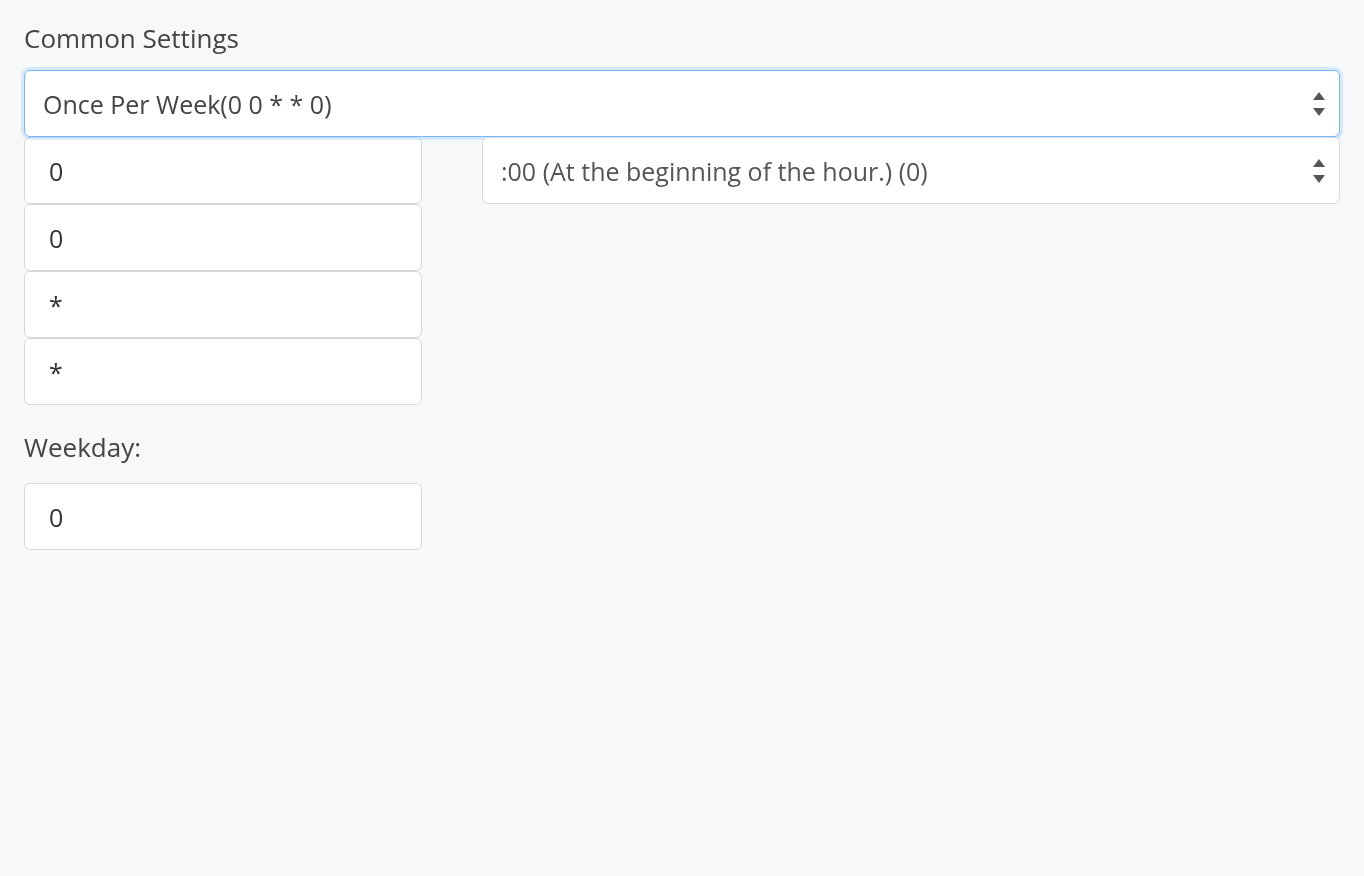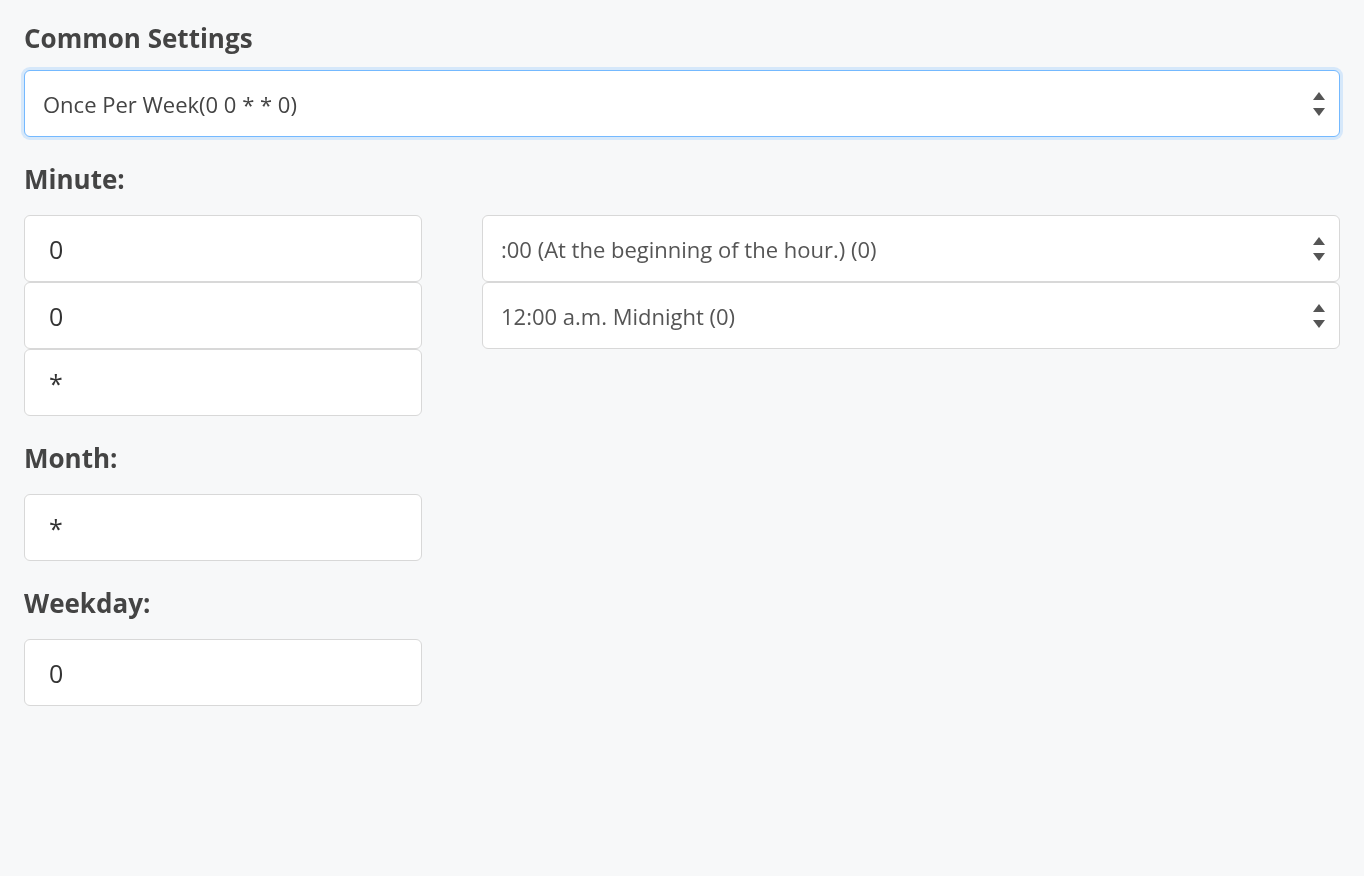--- a/index.html
+++ b/index.html
@@ -10,21 +10,21 @@
       height: 876px;
       background: #f7f8f9;
       font-family: -apple-system, BlinkMacSystemFont, "Segoe UI", "Open Sans", Roboto, Helvetica, Arial, sans-serif;
       color: #444;
     }
     .form {
       padding: 20px 24px;
     }
     .label {
       font-size: 26px;
-      font-weight: 700;
+      font-weight: 400;
       color: #444;
       margin: 24px 0 18px 0;
       display: block;
     }
     .label-first {
       margin-top: 0;
       margin-bottom: 14px;
     }
     .row {
       display: flex;
@@ -47,21 +47,21 @@
       width: 100%;
     }
     .select-wrap.narrow { width: 858px; }
     .select-wrap.full { width: 100%; }
     .select {
       width: 100%;
       height: 67px;
       border: 1px solid #d8d8d8;
       border-radius: 6px;
       background: #fff;
-      font-size: 22px;
+      font-size: 25px;
       color: #555;
       padding: 0 50px 0 18px;
       appearance: none;
       -webkit-appearance: none;
       -moz-appearance: none;
       outline: none;
       cursor: pointer;
       font-family: inherit;
     }
     .select.focused {
@@ -97,52 +97,41 @@
   <div class="select-wrap full">
     <select class="select focused">
       <option>Once Per Week(0 0 * * 0)</option>
     </select>
     <span class="spinner">
         <span class="tri-up"></span>
         <span class="tri-down"></span>
       </span>
   </div>
 
-  <span class="label">Minute:</span>
   <div class="row">
     <input class="text-input" type="text" value="0" style="">
     <div class="select-wrap narrow">
       <select class="select">
         <option>:00 (At the beginning of the hour.) (0)</option>
       </select>
       <span class="spinner">
           <span class="tri-up"></span>
           <span class="tri-down"></span>
         </span>
     </div>
   </div>
 
   <div class="row">
     <input class="text-input" type="text" value="0" style="">
-    <div class="select-wrap narrow">
-      <select class="select">
-        <option>12:00 a.m. Midnight (0)</option>
-      </select>
-      <span class="spinner">
-          <span class="tri-up"></span>
-          <span class="tri-down"></span>
-        </span>
-    </div>
   </div>
 
   <div class="row">
     <input class="text-input" type="text" value="*" style="">
   </div>
 
-  <span class="label">Month:</span>
   <div class="row">
     <input class="text-input" type="text" value="*" style="">
   </div>
 
   <span class="label">Weekday:</span>
   <div class="row">
     <input class="text-input" type="text" value="0" style="">
   </div>
 
 </div>

